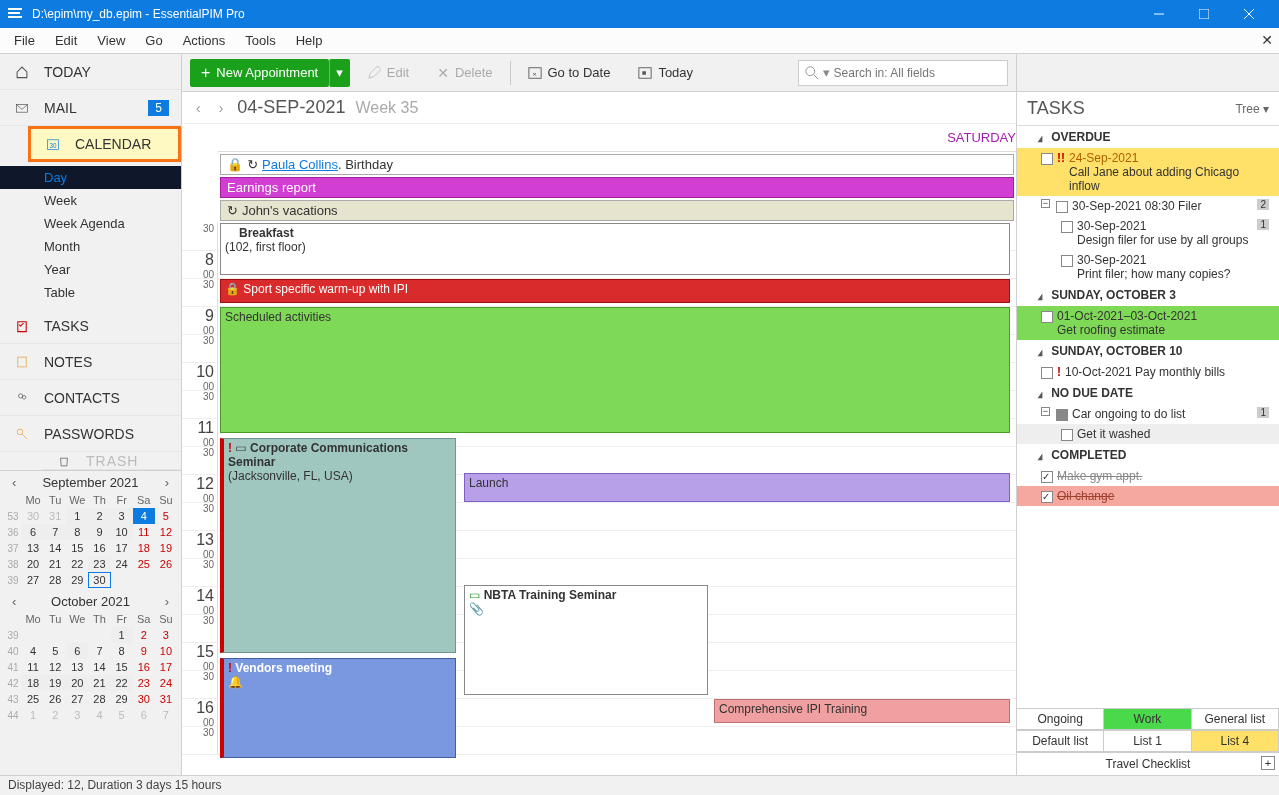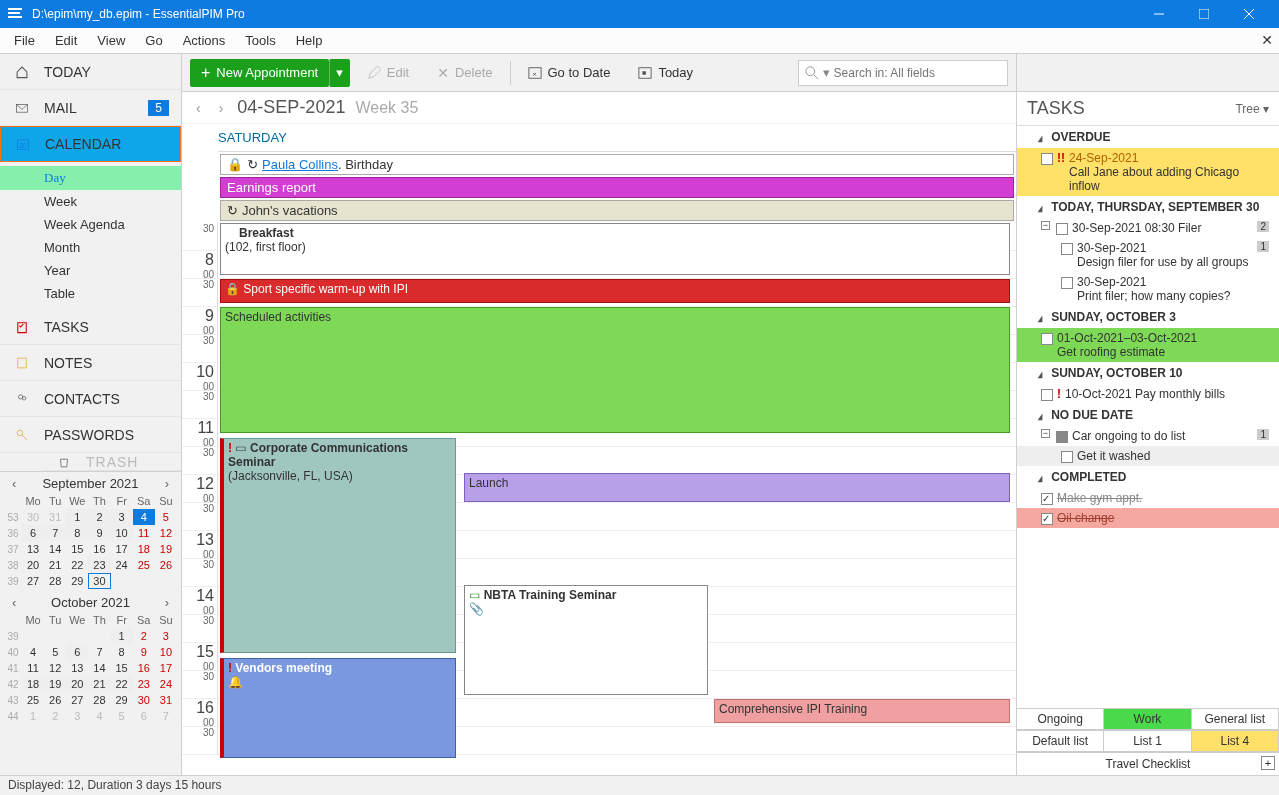--- a/index.html
+++ b/index.html
@@ -19,27 +19,27 @@
 .menubar .close-x { position: absolute; right: 6px; top: 4px; cursor: pointer; font-size: 14px; }
 
 
 .main { display: flex; height: calc(795px - 28px - 26px - 20px); }
 .left-panel { width: 182px; background: #f1f1f1; border-right: 1px solid #d0d0d0; display: flex; flex-direction: column; }
 .center-panel { flex: 1; display: flex; flex-direction: column; background: #fff; border-right: 1px solid #d0d0d0; }
 .right-panel { width: 262px; background: #fff; display: flex; flex-direction: column; }
 
 
 .nav-item { height: 36px; display: flex; align-items: center; padding: 0 12px; cursor: pointer; border-bottom: 1px solid #e5e5e5; gap: 12px; }
-.nav-item.active { background: #0ea5e9; border: 1px solid #f97316; }
+.nav-item.active { background: #fef9c3; border: 3px solid #f97316; margin-left: 28px; }
 .nav-item .nav-icon { width: 20px; height: 20px; display: flex; align-items: center; justify-content: center; }
 .nav-item .nav-label { font-size: 14px; font-weight: 500; }
 .nav-item .badge { background: #0d7be0; color: #fff; padding: 1px 7px; font-size: 12px; margin-left: auto; }
 .nav-sub { padding: 4px 0; }
 .nav-sub-item { padding: 4px 8px 4px 44px; cursor: pointer; font-size: 13px; }
-.nav-sub-item.active { color: #0d7be0; background: #86efac; font-family: Liberation Serif, serif; }
+.nav-sub-item.active { color: #0d7be0; background: #0f172a; }
 
 
 .mini-cals { border-top: 1px solid #d0d0d0; overflow-y: auto; }
 .mini-cal { padding: 2px 4px; }
 .mini-cal-header { display: flex; align-items: center; justify-content: space-between; padding: 2px 4px; }
 .mini-cal-header .mc-nav { cursor: pointer; color: #666; padding: 0 4px; }
 .mini-cal-grid { display: grid; grid-template-columns: 18px repeat(7, 1fr); font-size: 11px; }
 .mini-cal-grid .mc-cell { height: 16px; display: flex; align-items: center; justify-content: center; }
 .mc-dow { color: #666; }
 .mc-wk { color: #aaa; font-size: 10px; }
@@ -61,21 +61,21 @@
 .search-box input { border: none; outline: none; flex: 1; font-size: 12px; }
 
 
 .date-header { height: 32px; display: flex; align-items: center; padding: 0 10px; gap: 10px; border-bottom: 1px solid #eee; }
 .date-nav { color: #999; cursor: pointer; font-size: 14px; padding: 0 4px; }
 .date-current { font-size: 18px; color: #555; }
 .date-week { font-size: 16px; color: #aaa; }
 
 
 .day-view { flex: 1; overflow: auto; position: relative; }
-.day-header { text-align: left; color: #0369a1; font-size: 13px; padding: 6px 0; border-bottom: 1px solid #ddd; margin-left: 36px; }
+.day-header { text-align: right; color: #a21caf; font-size: 13px; padding: 6px 0; border-bottom: 1px solid #ddd; margin-left: 36px; }
 .allday-events { margin-left: 36px; }
 .allday-event { border: 1px solid #aaa; padding: 2px 6px; margin: 2px 2px; font-size: 13px; display: flex; align-items: center; gap: 4px; }
 .ev-purple { background: #d23ed2; color: #fff; border-color: #a020a0; }
 .ev-grey { background: #e6e3cf; }
 .timed-grid { position: relative; }
 .time-slot { height: 28px; border-bottom: 1px solid #eee; display: flex; }
 .time-gutter { width: 36px; border-right: 1px solid #ddd; font-size: 11px; text-align: right; padding-right: 3px; color: #666; display:flex; flex-direction:column; justify-content:space-between;}
 .time-gutter .hr { font-size: 16px; font-weight: 500; color:#444; }
 .time-gutter .mn { font-size: 10px; }
 .time-body { flex: 1; position: relative; }
@@ -594,24 +594,20 @@
     <div class="tasks-body">
       <div class="task-section">
           <span class="collapse-tri"></span>
           <span>OVERDUE</span>
         </div>
       <div class="task-item task-yellow">
         <span class="chk"></span>
         <span class="bang">!!</span>
         <span><span style="color:#b06000;">24-Sep-2021</span><br><span>Call Jane about adding Chicago inflow</span></span>
       </div>
-      <div class="task-section">
-          <span class="collapse-tri"></span>
-          <span>TODAY, THURSDAY, SEPTEMBER 30</span>
-        </div>
       <div class="task-item">
         <span class="expand-box">−</span>
         <span class="chk"></span>
         <span>30-Sep-2021 08:30 Filer</span>
         <span class="task-badge">2</span>
       </div>
       <div class="task-item sub">
         <span class="chk"></span>
         <span><span>30-Sep-2021</span><br><span>Design filer for use by all groups</span></span>
         <span class="task-badge">1</span>

